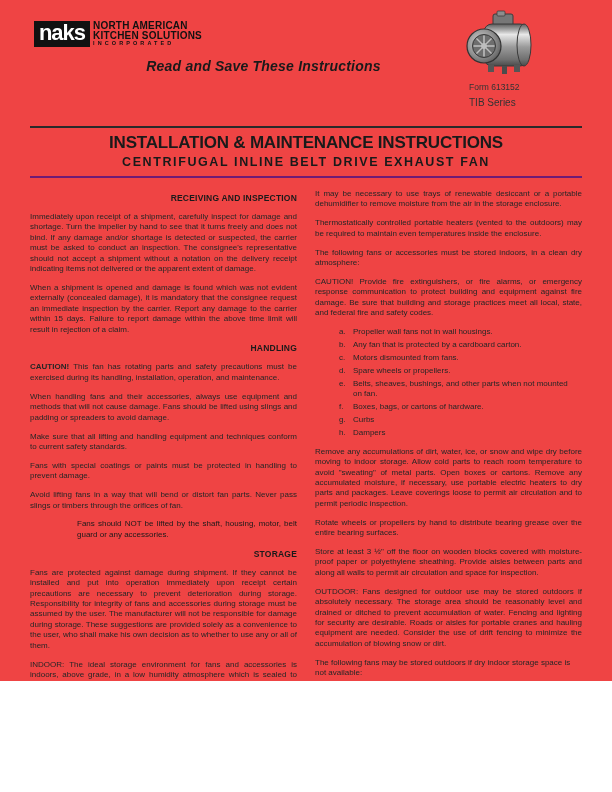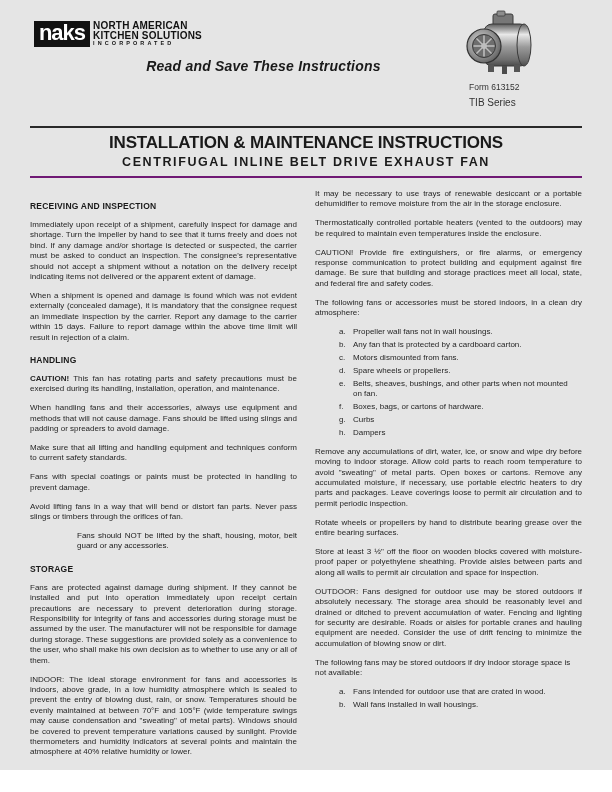--- a/index.html
+++ b/index.html
@@ -1,21 +1,21 @@
 <!DOCTYPE html>
 <html><head>
 <meta charset="utf-8">
 <style>
   html,body{margin:0;padding:0;}
   body{
     width:612px;height:792px;background:#ffffff;
     font-family:"Liberation Sans","DejaVu Sans",sans-serif;
     color:#222;-webkit-font-smoothing:antialiased;
   }
-  .page{position:relative;width:612px;height:770px;background:#e5e5e5;overflow:hidden;}
+  .page{position:relative;width:612px;height:681px;background:#ef4444;overflow:hidden;}
 
   
   .header{position:relative;height:126px;}
   .logo{position:absolute;left:34px;top:21px;display:flex;align-items:flex-start;}
   .logo-mark{
     width:56px;height:26px;background:#111;color:#fff;
     font-weight:bold;font-size:22px;line-height:24px;text-align:center;
     letter-spacing:-1px;font-family:"Liberation Sans",sans-serif;
   }
   .logo-text{margin-left:3px;line-height:1;}
@@ -37,22 +37,22 @@
     margin:0 30px;border-top:2px solid #2a2a2a;border-bottom:2px solid #701a75;
     text-align:center;padding:5px 0 7px;
   }
   .title1{font-size:17px;font-weight:bold;color:#1a1a1a;letter-spacing:-0.2px;}
   .title2{font-size:12.5px;font-weight:bold;color:#1a1a1a;letter-spacing:1.6px;margin-top:2px;}
 
   
   .columns{display:flex;gap:18px;margin:11px 30px 0;}
   .col{flex:1;min-width:0;}
   .col h3{
-    font-size:8.5px;font-weight:bold;text-align:left;color:#1a1a1a;
-    margin:12px 0 9px;letter-spacing:.2px;
+    font-size:8.5px;font-weight:bold;text-align:right;color:#1a1a1a;
+    margin:4px 0 9px;letter-spacing:.2px;
   }
   .col p{
     font-size:8px;line-height:10.4px;text-align:justify;color:#262626;
     margin:0 0 8.5px;
   }
   .col p.bold{font-weight:normal;color:#1a1a1a;margin-left:47px;}
   .col p.left-align{text-align:left;}
   .list{margin:2px 0 8.5px;}
   .li{display:flex;font-size:8px;line-height:10.4px;color:#262626;margin-bottom:2.5px;}
   .li .marker{width:14px;margin-left:24px;flex:none;}
@@ -134,22 +134,22 @@
       <p>Avoid lifting fans in a way that will bend or distort fan parts. Never pass slings or timbers through the orifices of fan.</p>
       <p class="bold">Fans should NOT be lifted by the shaft, housing, motor, belt guard or any accessories.</p>
       <h3>STORAGE</h3>
       <p>Fans are protected against damage during shipment.  If they cannot be installed and put into operation immediately upon receipt certain precautions are necessary to prevent deterioration during storage. Responsibility for integrity of fans and accessories during storage must be assumed by the user. The manufacturer will not be responsible for damage during storage. These suggestions are provided solely as a convenience to the user, who shall make his own decision as to whether to use any or all of them.</p>
       <p>INDOOR: The ideal storage environment for fans and accessories is indoors, above grade, in a low humidity atmosphere which is sealed to prevent the entry of blowing dust, rain, or snow. Temperatures should be evenly maintained at between 70°F and 105°F (wide temperature swings may cause condensation and "sweating" of metal parts).  Windows should be covered to prevent temperature variations caused by sunlight. Provide thermometers and humidity indicators at several points and maintain the atmosphere at 40% relative humidity or lower.</p>
     </div>
 
     <div class="col">
       <p>It may be necessary to use trays of renewable desiccant or a portable dehumidifier to remove moisture from the air in the storage enclosure.</p>
       <p>Thermostatically controlled portable heaters (vented to the outdoors) may be required to maintain even temperatures inside the enclosure.</p>
+      <p>The following fans or accessories must be stored indoors, in a clean dry atmosphere:</p>
       <p>CAUTION! Provide fire extinguishers, or fire alarms, or emergency response communication to protect building and equipment against fire damage. Be sure that building and storage practices meet all local, state, and federal fire and safety codes.</p>
-      <p>The following fans or accessories must be stored indoors, in a clean dry atmosphere:</p>
 
       <div class="list">
         <div class="li">
             <span class="marker">a.</span>
             <span class="txt">Propeller wall fans not in wall housings.</span>
           </div>
         <div class="li">
             <span class="marker">b.</span>
             <span class="txt">Any fan that is protected by a cardboard carton.</span>
           </div>

